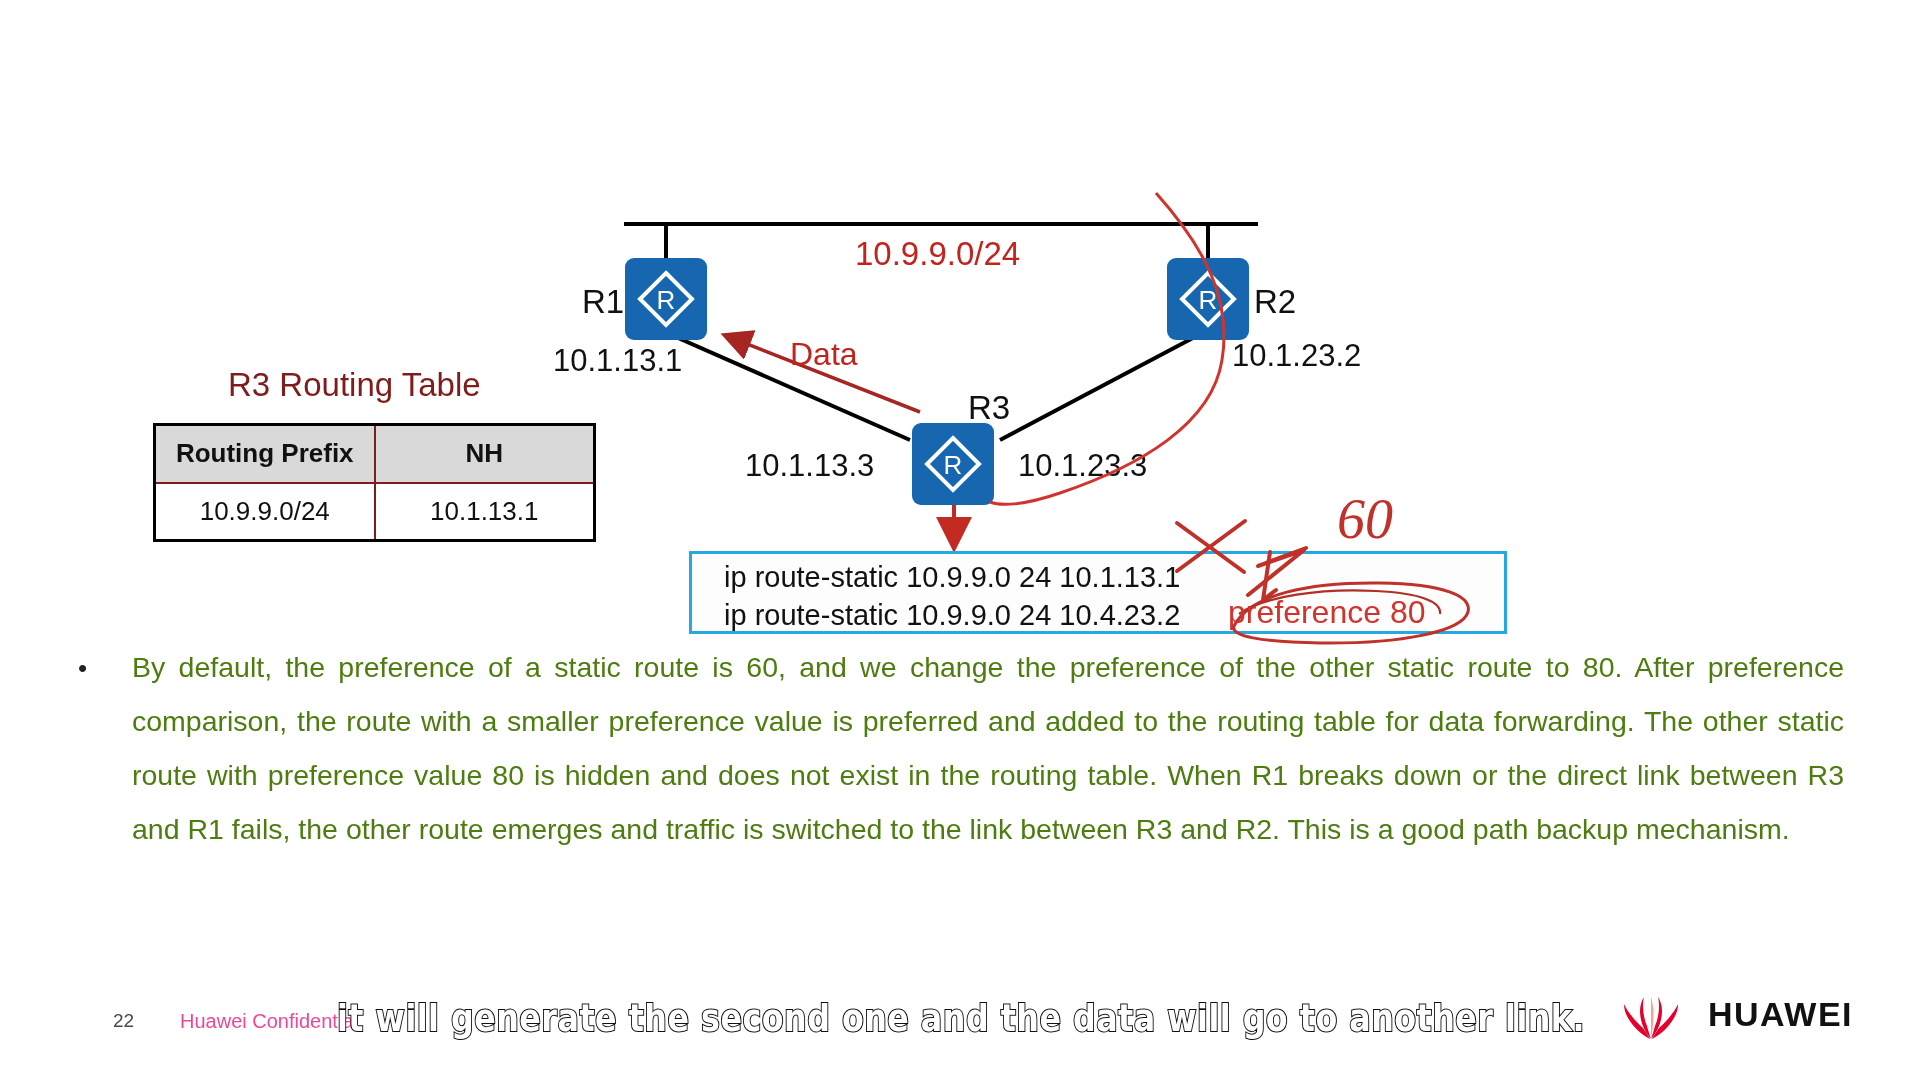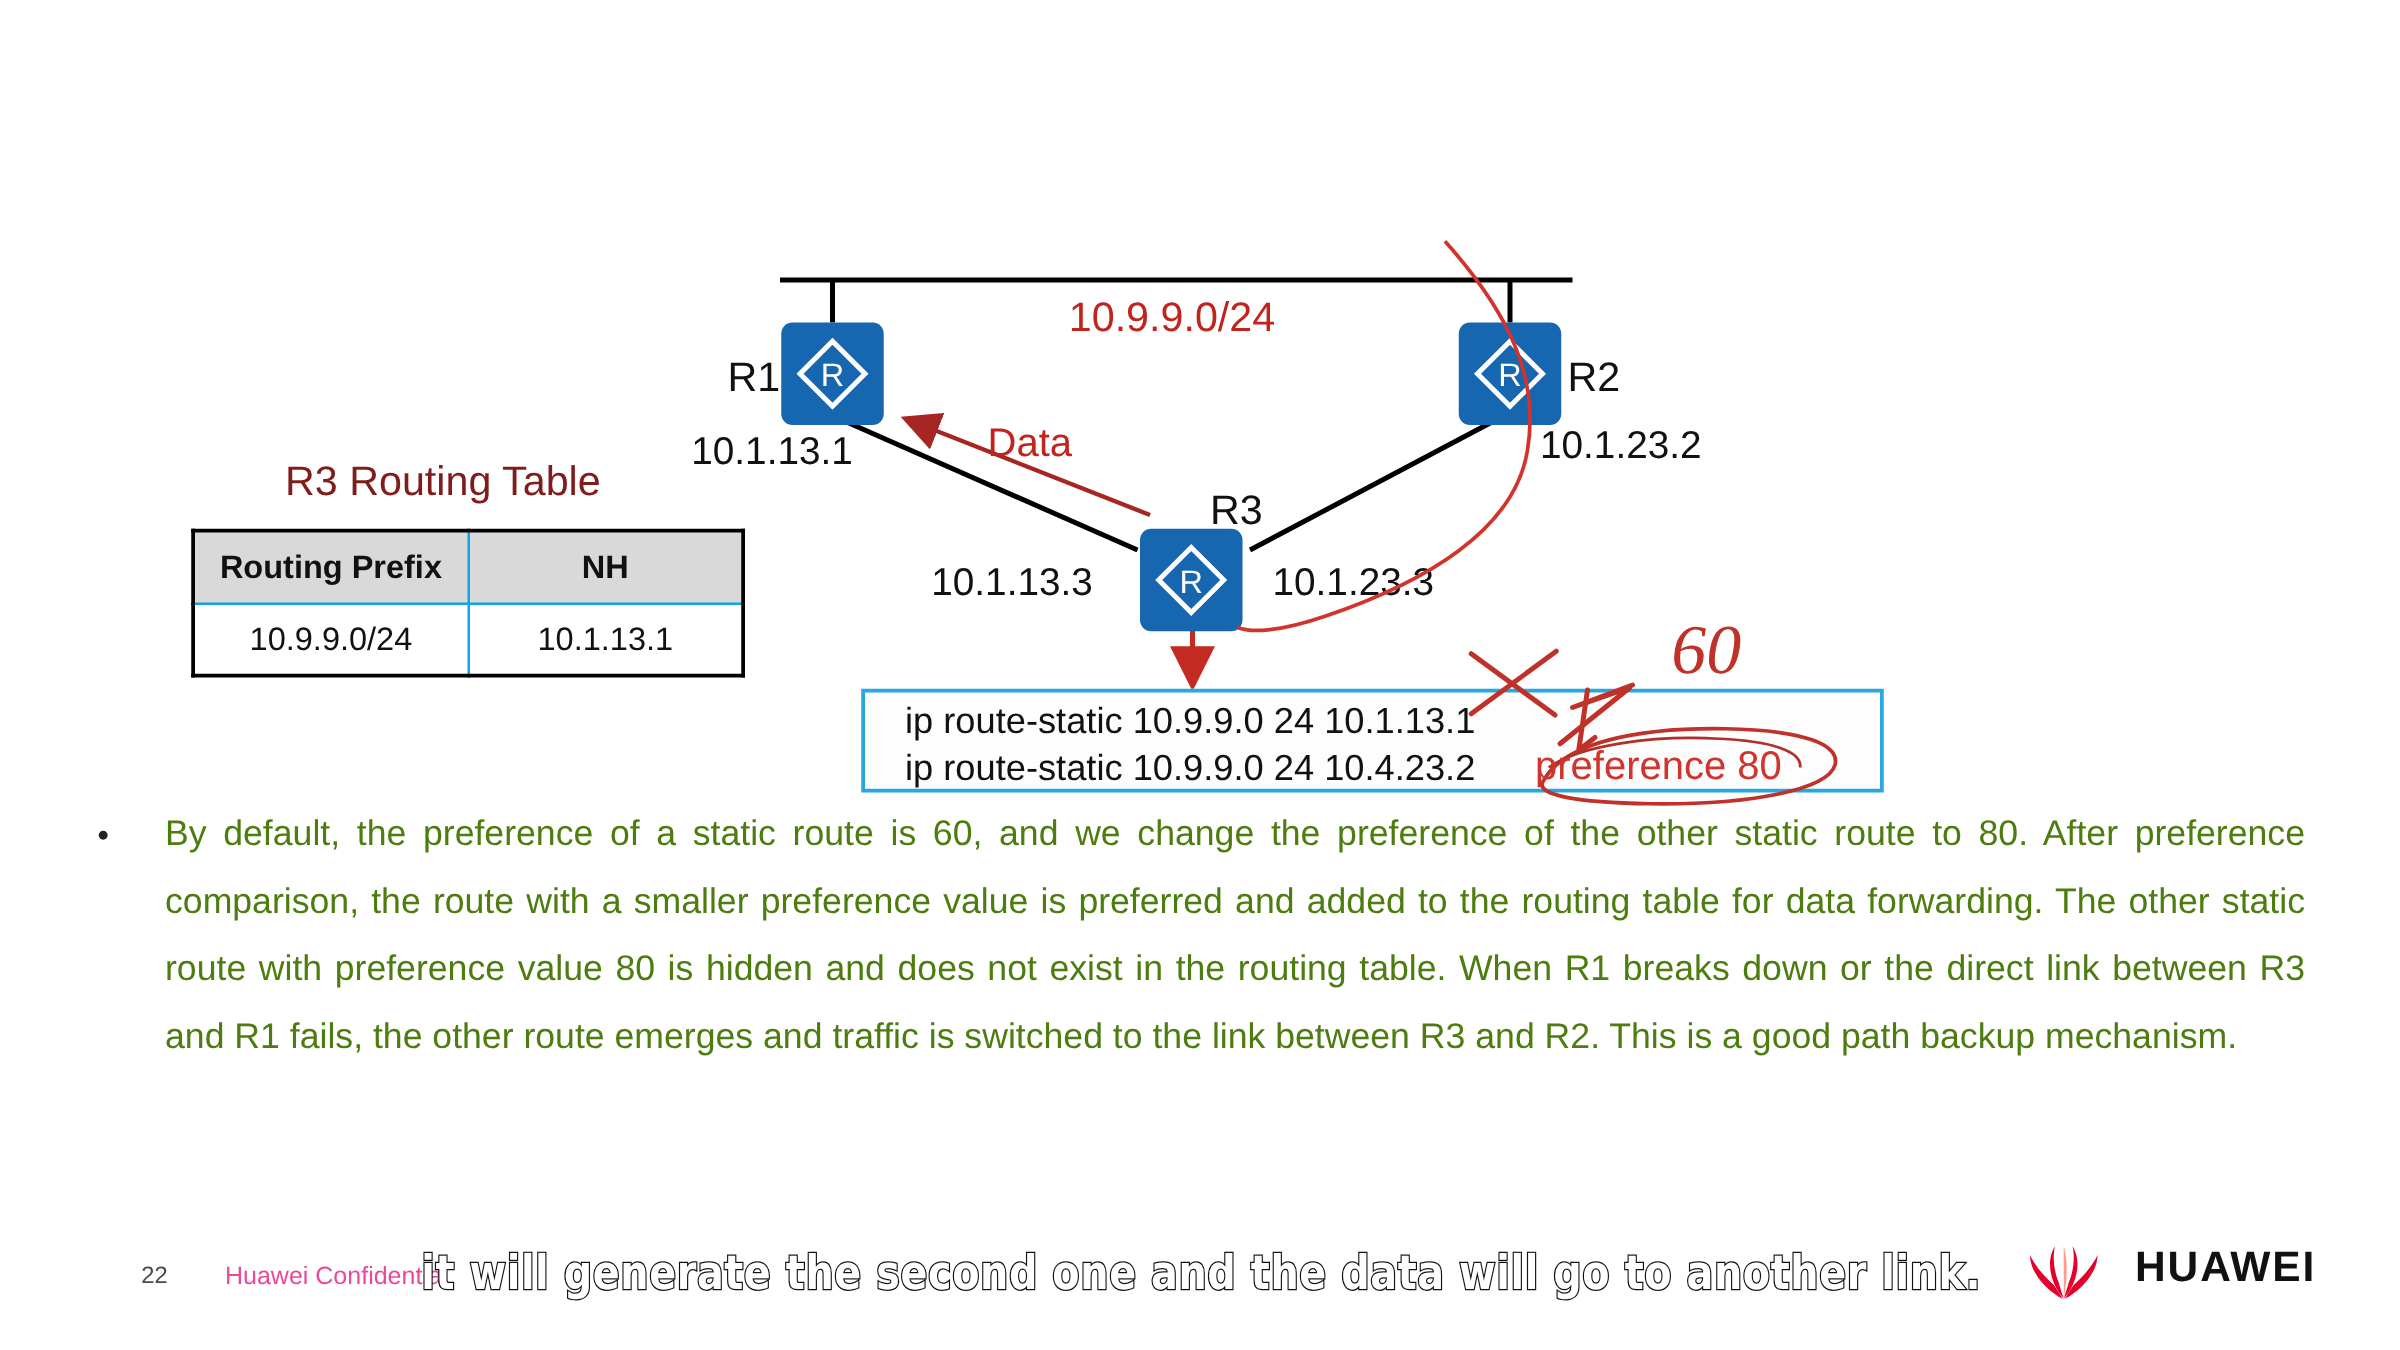--- a/index.html
+++ b/index.html
@@ -59,21 +59,21 @@
   #routing-table {
     position: absolute;
     left: 153px; top: 423px;
     width: 443px;
     border-collapse: collapse;
     border: 3px solid #000;
     background: #fff;
     table-layout: fixed;
   }
   #routing-table th, #routing-table td {
-    border: 2px solid #0ea5e9;
+    border: 2px solid #7f1d1d;
     height: 58px;
     text-align: center;
     font-size: 26px;
     color: #111;
   }
   #routing-table th { background: #d9d9d9; font-weight: 700; }
   #routing-table td { background: #fff; font-weight: 400; }
 
   
   #command-box {

